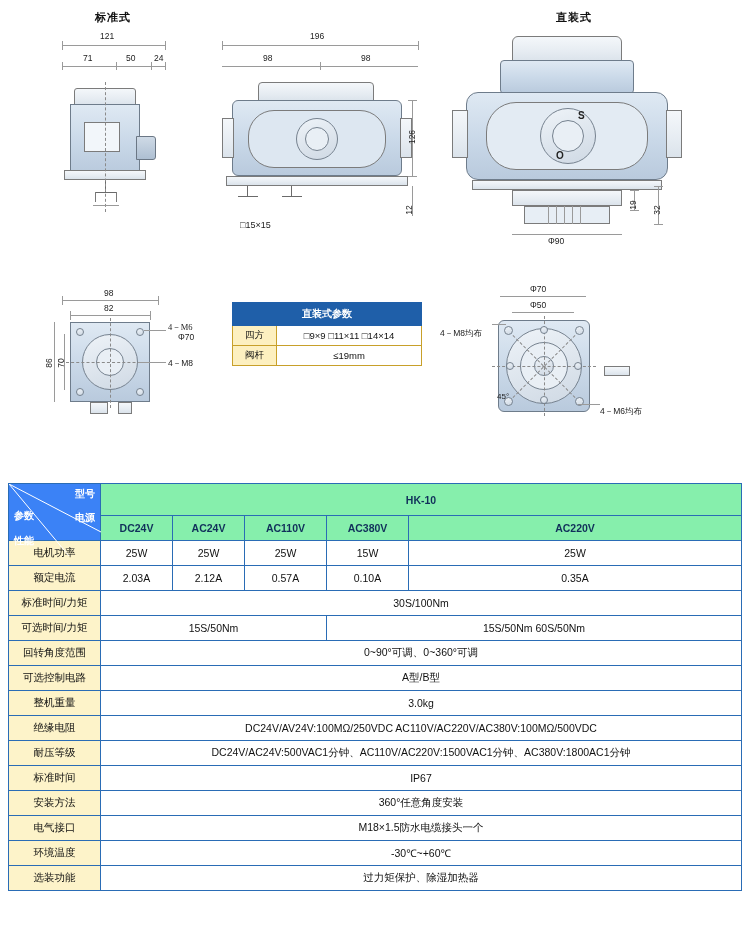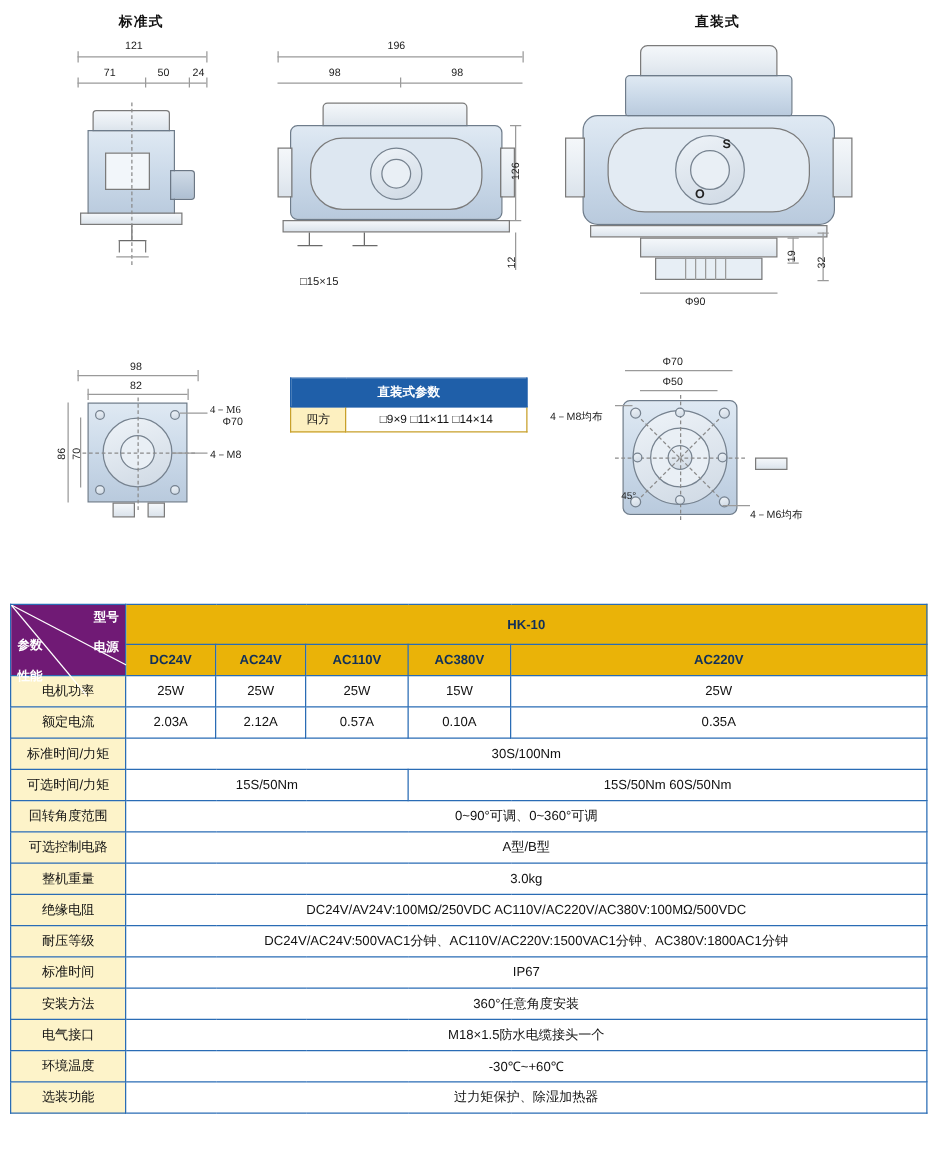--- a/index.html
+++ b/index.html
@@ -107,37 +107,37 @@
     font-size: 10.5px;
     color: #111;
   }
   #specTable td, #specTable th {
     border: 1px solid #2a6cb5;
     text-align: center;
     padding: 4px 2px;
     height: 25px;
   }
   #specTable .hdr-lblue {
-    background: #eab308;
+    background: #86efac;
     color: #11305a;
     font-weight: bold;
   }
   #specTable .rowlab {
     background: #fdf3c9;
     color: #111;
     font-weight: normal;
     width: 92px;
     white-space: nowrap;
   }
   #specTable .val { background: #ffffff; }
 
   
   .corner {
     position: relative;
-    background: #701a75;
+    background: #3b82f6;
     width: 92px;
     height: 72px;
     padding: 0 !important;
   }
   .corner svg { position: absolute; left: 0; top: 0; }
   .corner span {
     position: absolute;
     font-size: 10px;
     color: #fff;
     font-weight: bold;
@@ -328,20 +328,24 @@
     <thead>
       <tr>
         <th colspan="2">直装式参数</th>
       </tr>
     </thead>
     <tbody>
       <tr>
         <td class="k">四方</td>
         <td class="v">□9×9 □11×11 □14×14</td>
       </tr>
+      <tr>
+        <td class="k">阀杆</td>
+        <td class="v">≤19mm</td>
+      </tr>
     </tbody>
   </table>
 
   <table id="specTable">
     <tbody>
 
       <tr>
         <td class="corner" rowspan="2">
           <svg width="92" height="72" viewBox="0 0 92 72" aria-hidden="true">
             <line x1="0" y1="0" x2="92" y2="48" stroke="#ffffff" stroke-width="1"></line>

